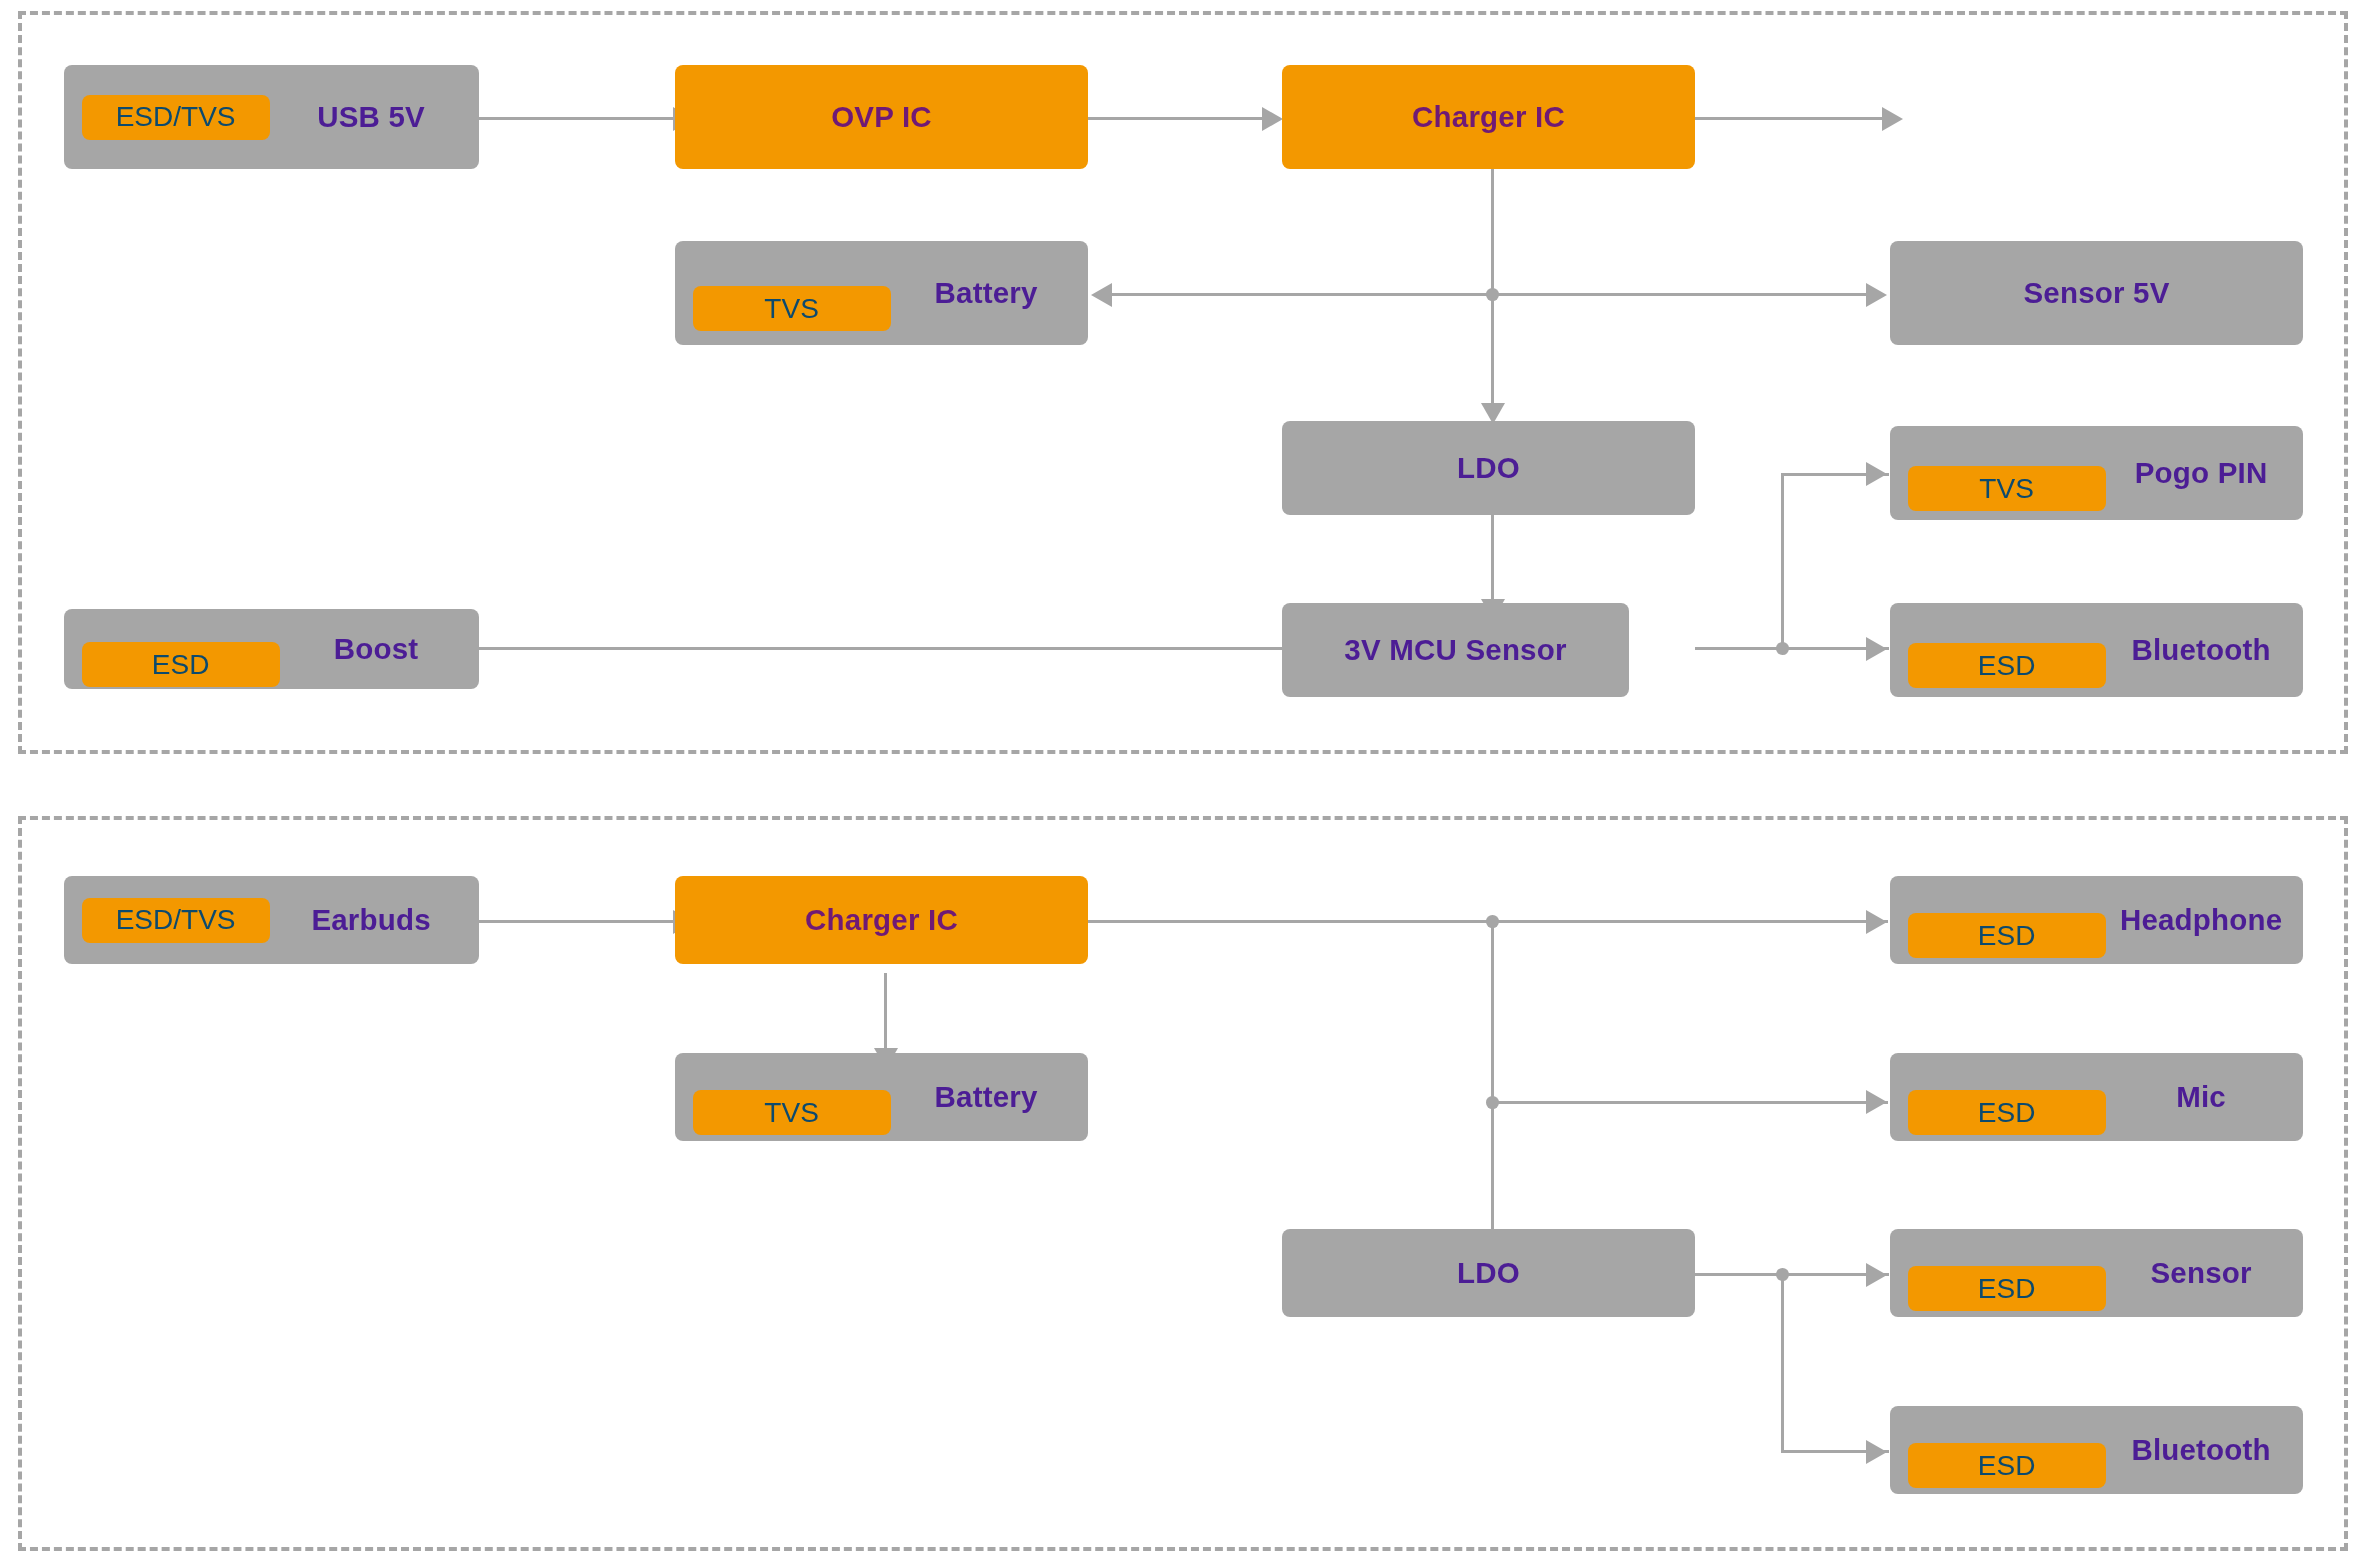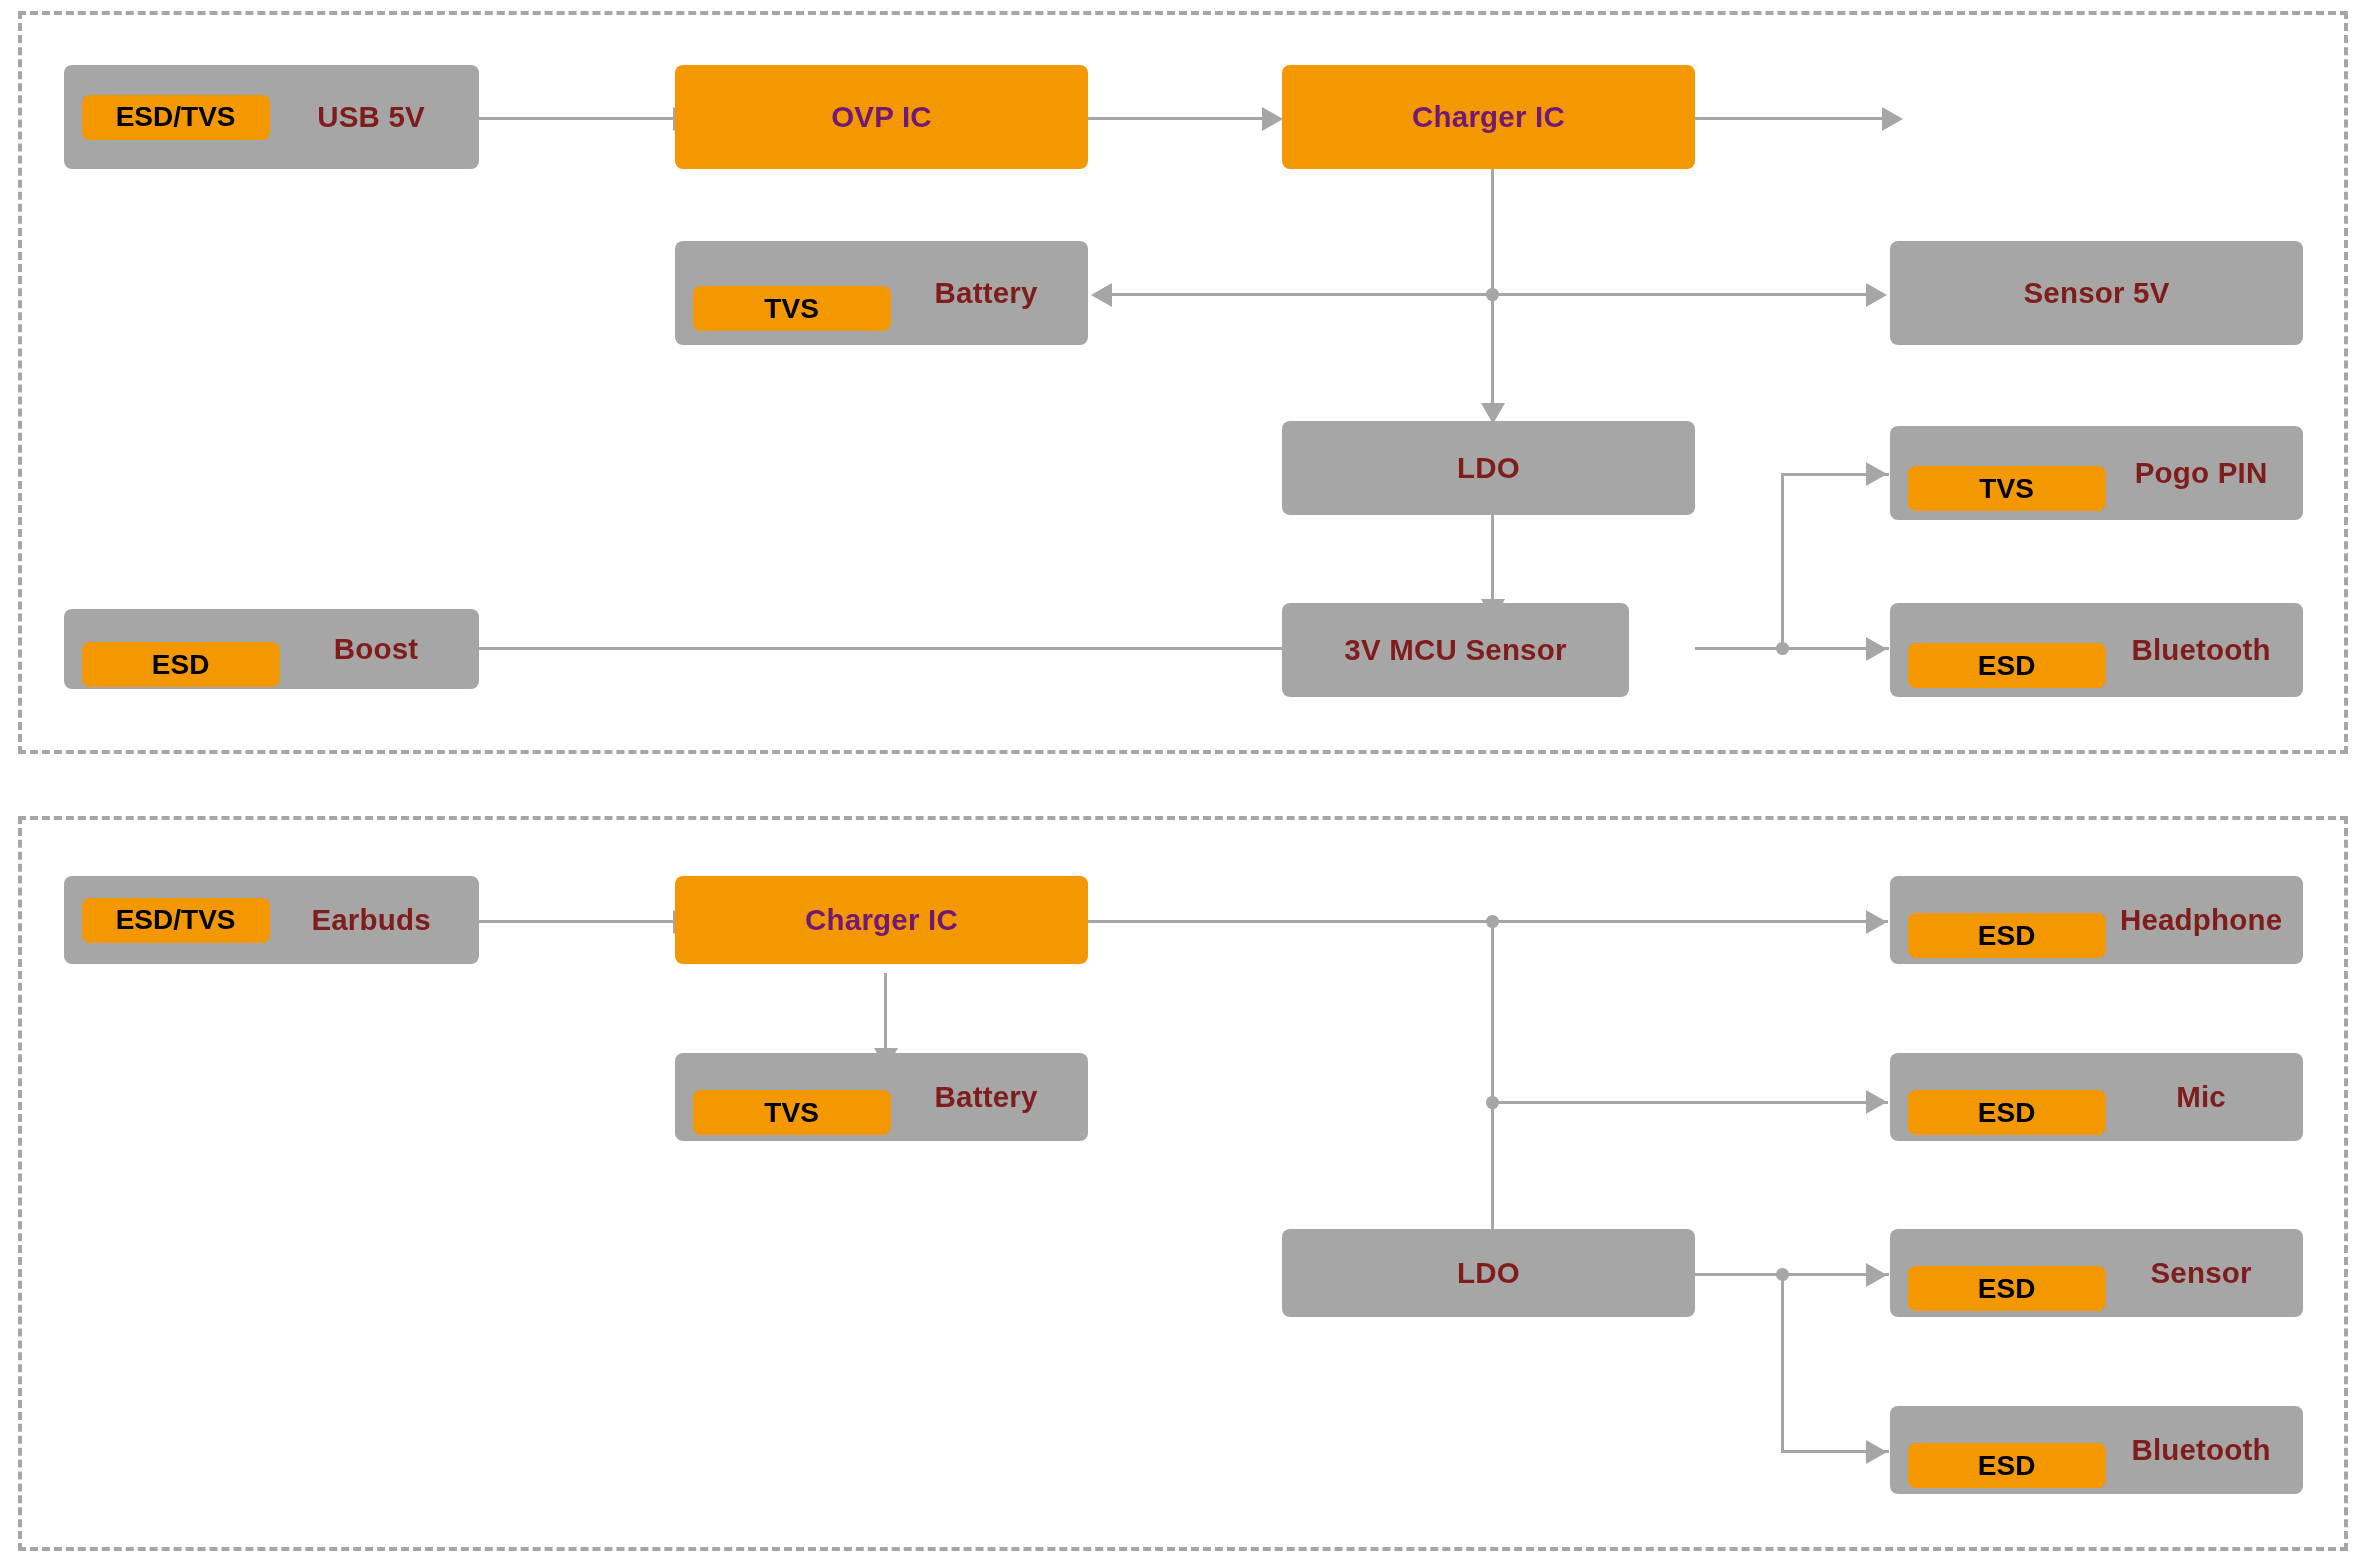--- a/index.html
+++ b/index.html
@@ -36,40 +36,40 @@
     border-radius: 8px;
     box-sizing: border-box;
     display: flex;
     align-items: center;
     z-index: 5;
   }
   .block.solo {
     justify-content: center;
   }
   .block-label {
-    color: #7f1d1d;
+    color: #4c1d95;
     font-size: 29.5px;
     font-weight: bold;
     letter-spacing: 0.2px;
     white-space: nowrap;
   }
   .block.orange {
     background: #F39800;
   }
   .block.orange .block-label {
     color: #701a75;
   }
 
   
   .pill {
     background: #F39800;
     border-radius: 8px;
-    color: #000000;
+    color: #0c4a6e;
     font-size: 28px;
-    font-weight: bold;
+    font-weight: normal;
     display: flex;
     align-items: center;
     justify-content: center;
     height: 45px;
     flex: 0 0 auto;
     margin-left: 17.6px;
     white-space: nowrap;
   }
   .pill-w-sm { width: 188px; }
   .pill-w-md { width: 198px; margin-top: 31px; }

